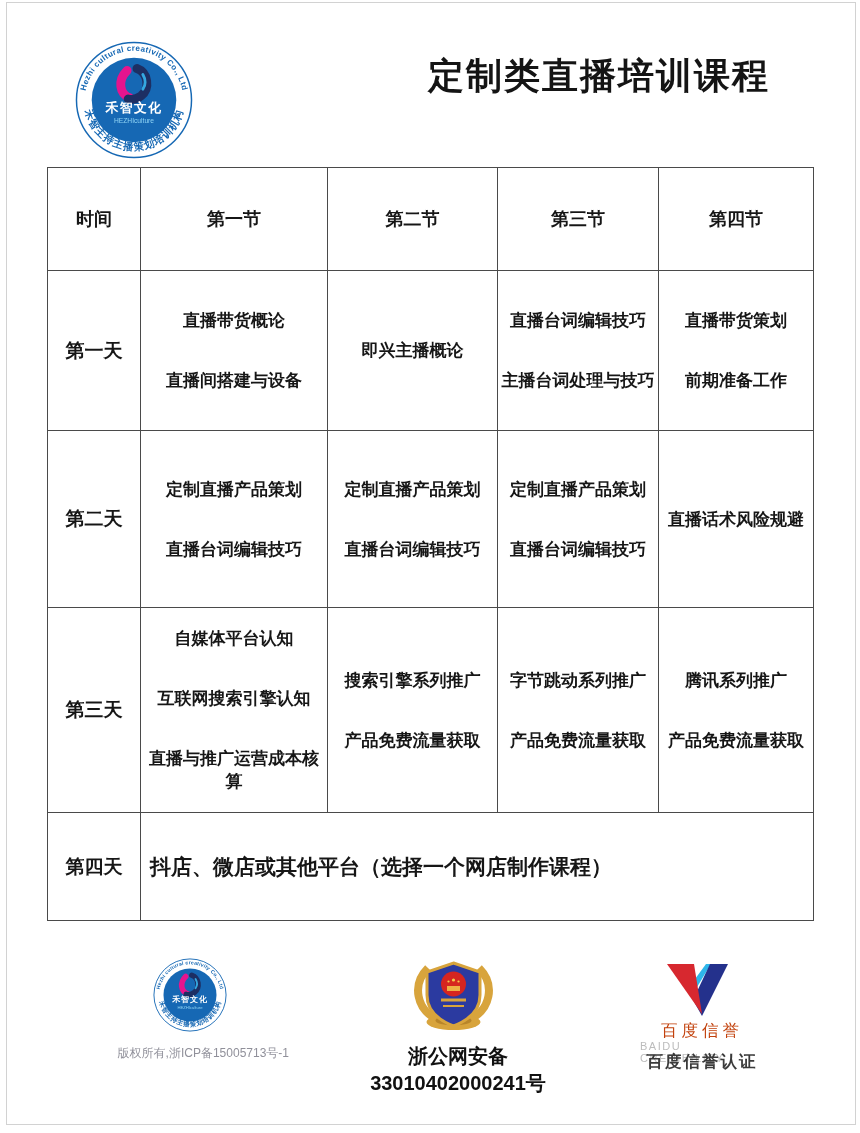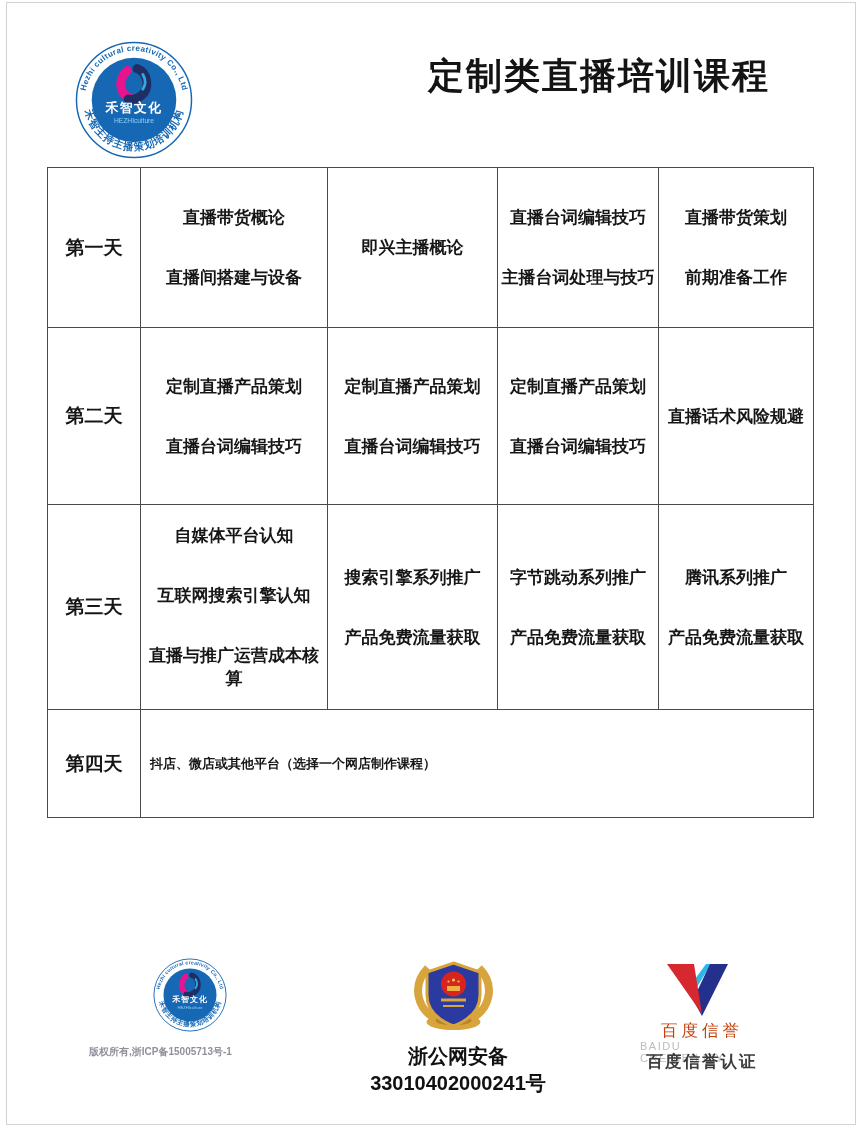--- a/index.html
+++ b/index.html
@@ -14,26 +14,26 @@
             font-size:15.5px;font-weight:bold;color:#1a1a1a;}
 
   
   .course-table{position:absolute;left:47px;top:167px;border-collapse:collapse;table-layout:fixed;width:766px;}
   .course-table td,.course-table th{border:1px solid #4a4a4a;padding:0;vertical-align:middle;text-align:center;
       font-weight:bold;color:#161616;}
   .course-table th{font-size:18px;}
   .day-label{font-size:19px;margin-top:36px;}
   .course-cell{font-size:17px;}
   .lines{display:flex;flex-direction:column;align-items:center;justify-content:center;gap:37px;}
-  .merged-cell{text-align:left !important;padding-left:9px !important;font-size:13px;}
+  .merged-cell{text-align:left !important;padding-left:9px !important;font-size:21px;}
 
   
   .footer-logo{position:absolute;left:153px;top:958px;width:74px;height:74px;}
-  .icp-text{position:absolute;left:89px;top:1045px;width:200px;text-align:left;
-            font-size:10px;color:#90909a;font-weight:bold;}
+  .icp-text{position:absolute;left:89px;top:1045px;width:200px;text-align:right;
+            font-size:12px;color:#90909a;}
   .police-badge{position:absolute;left:410px;top:958px;width:87px;height:75px;}
   .police-text{position:absolute;left:358px;top:1043px;width:200px;text-align:center;
                font-size:20px;font-weight:bold;color:#111;}
   .baidu-v{position:absolute;left:666px;top:964px;width:62px;height:52px;}
   .baidu-cn{position:absolute;left:640px;top:1020px;width:124px;text-align:center;
             font-size:16.5px;color:#c2410c;letter-spacing:4px;}
   .baidu-en{position:absolute;left:640px;top:1040px;width:124px;text-align:left;
             font-size:11px;color:#bcbcbc;letter-spacing:1.5px;}
   .baidu-cert{position:absolute;left:636px;top:1051px;width:132px;text-align:center;
               font-size:16.5px;font-weight:bold;color:#3a3a3a;letter-spacing:2px;}
@@ -70,20 +70,27 @@
 
   <table class="course-table">
     <colgroup>
       <col style="width:93px">
         <col style="width:187px">
         <col style="width:170px">
         <col style="width:161px">
         <col style="width:155px">
     </colgroup>
     <tbody>
+        <tr style="height:103px">
+      <th>时间</th>
+      <th>第一节</th>
+      <th>第二节</th>
+      <th>第三节</th>
+      <th>第四节</th>
+    </tr>
     <tr style="height:160px">
       <td class="day-label">第一天</td>
       <td class="course-cell">
         <div class="lines">
           <div>直播带货概论</div>
           <div>直播间搭建与设备</div>
         </div>
       </td>
       <td class="course-cell">
         <div class="lines">

